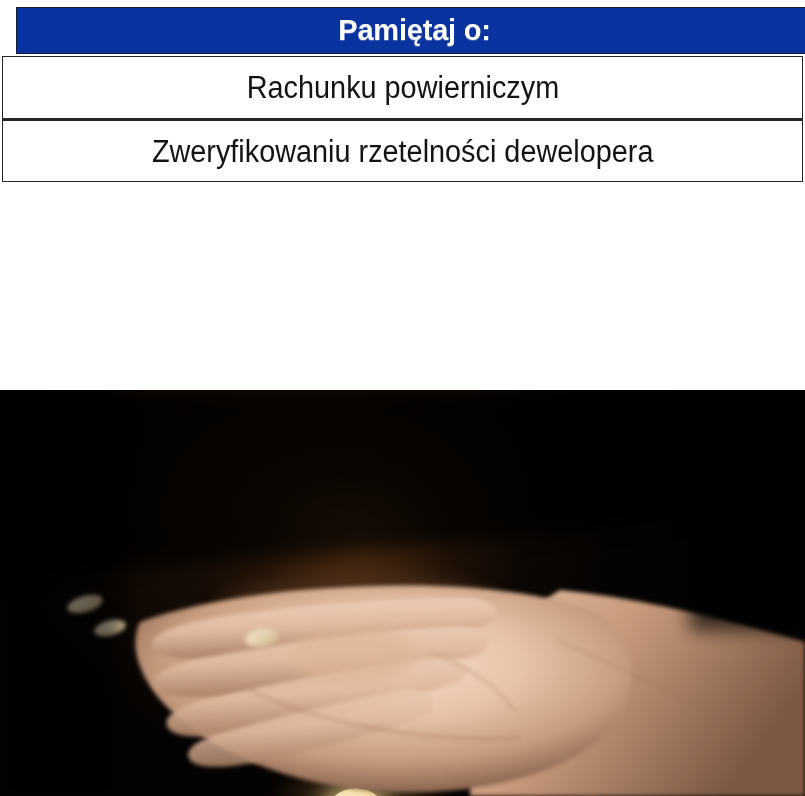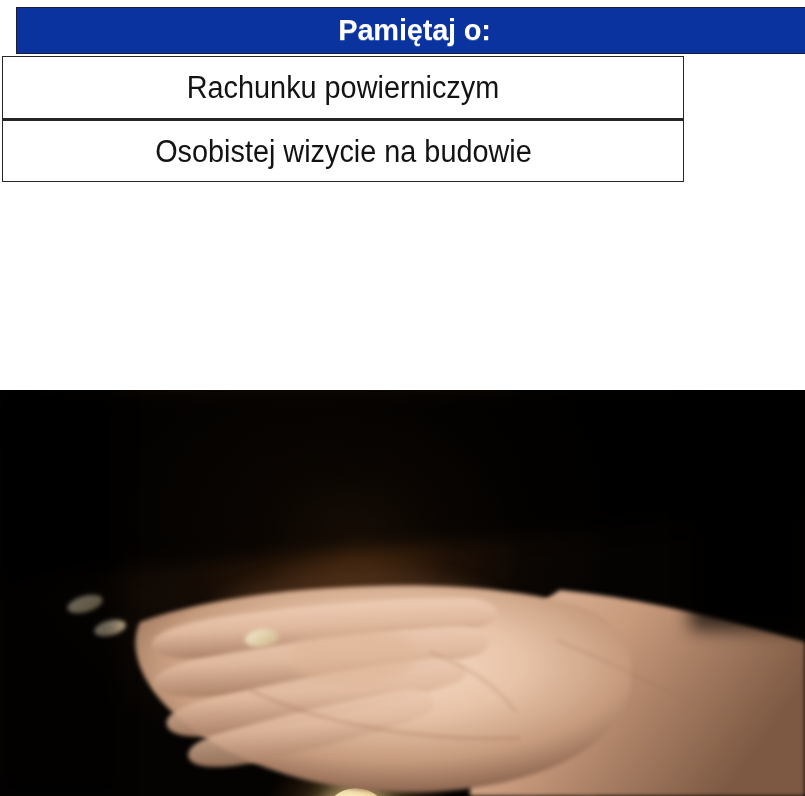--- a/index.html
+++ b/index.html
@@ -49,21 +49,21 @@
     font-weight: bold;
     font-size: 29px;
     letter-spacing: -0.2px;
     line-height: 1;
     text-shadow: 0 1px 0 rgba(255,255,255,0.25);
   }
   .rows {
     position: absolute;
     left: 2px;
     top: 56px;
-    width: 682px;
+    width: 801px;
   }
   .t-row {
     box-sizing: border-box;
     width: 100%;
     height: 63px;
     background: #ffffff;
     border: 1px solid #262626;
     border-top-width: 2px;
     display: flex;
     align-items: center;
@@ -151,21 +151,21 @@
 
     <div class="table-header">
       <span class="table-header-text">Pamiętaj o:</span>
     </div>
 
     <div class="rows">
       <div class="t-row">
         <span class="t-row-text">Rachunku powierniczym</span>
       </div>
       <div class="t-row">
-        <span class="t-row-text">Osobistej wizycie na budowie</span>
+        <span class="t-row-text">Zweryfikowaniu rzetelności dewelopera</span>
       </div>
     </div>
   </div>
 
   <div id="photo">
 
     <div class="flare-ring" id="flare-big"></div>
 
     <div id="key">
       <div id="key-glow"></div>

